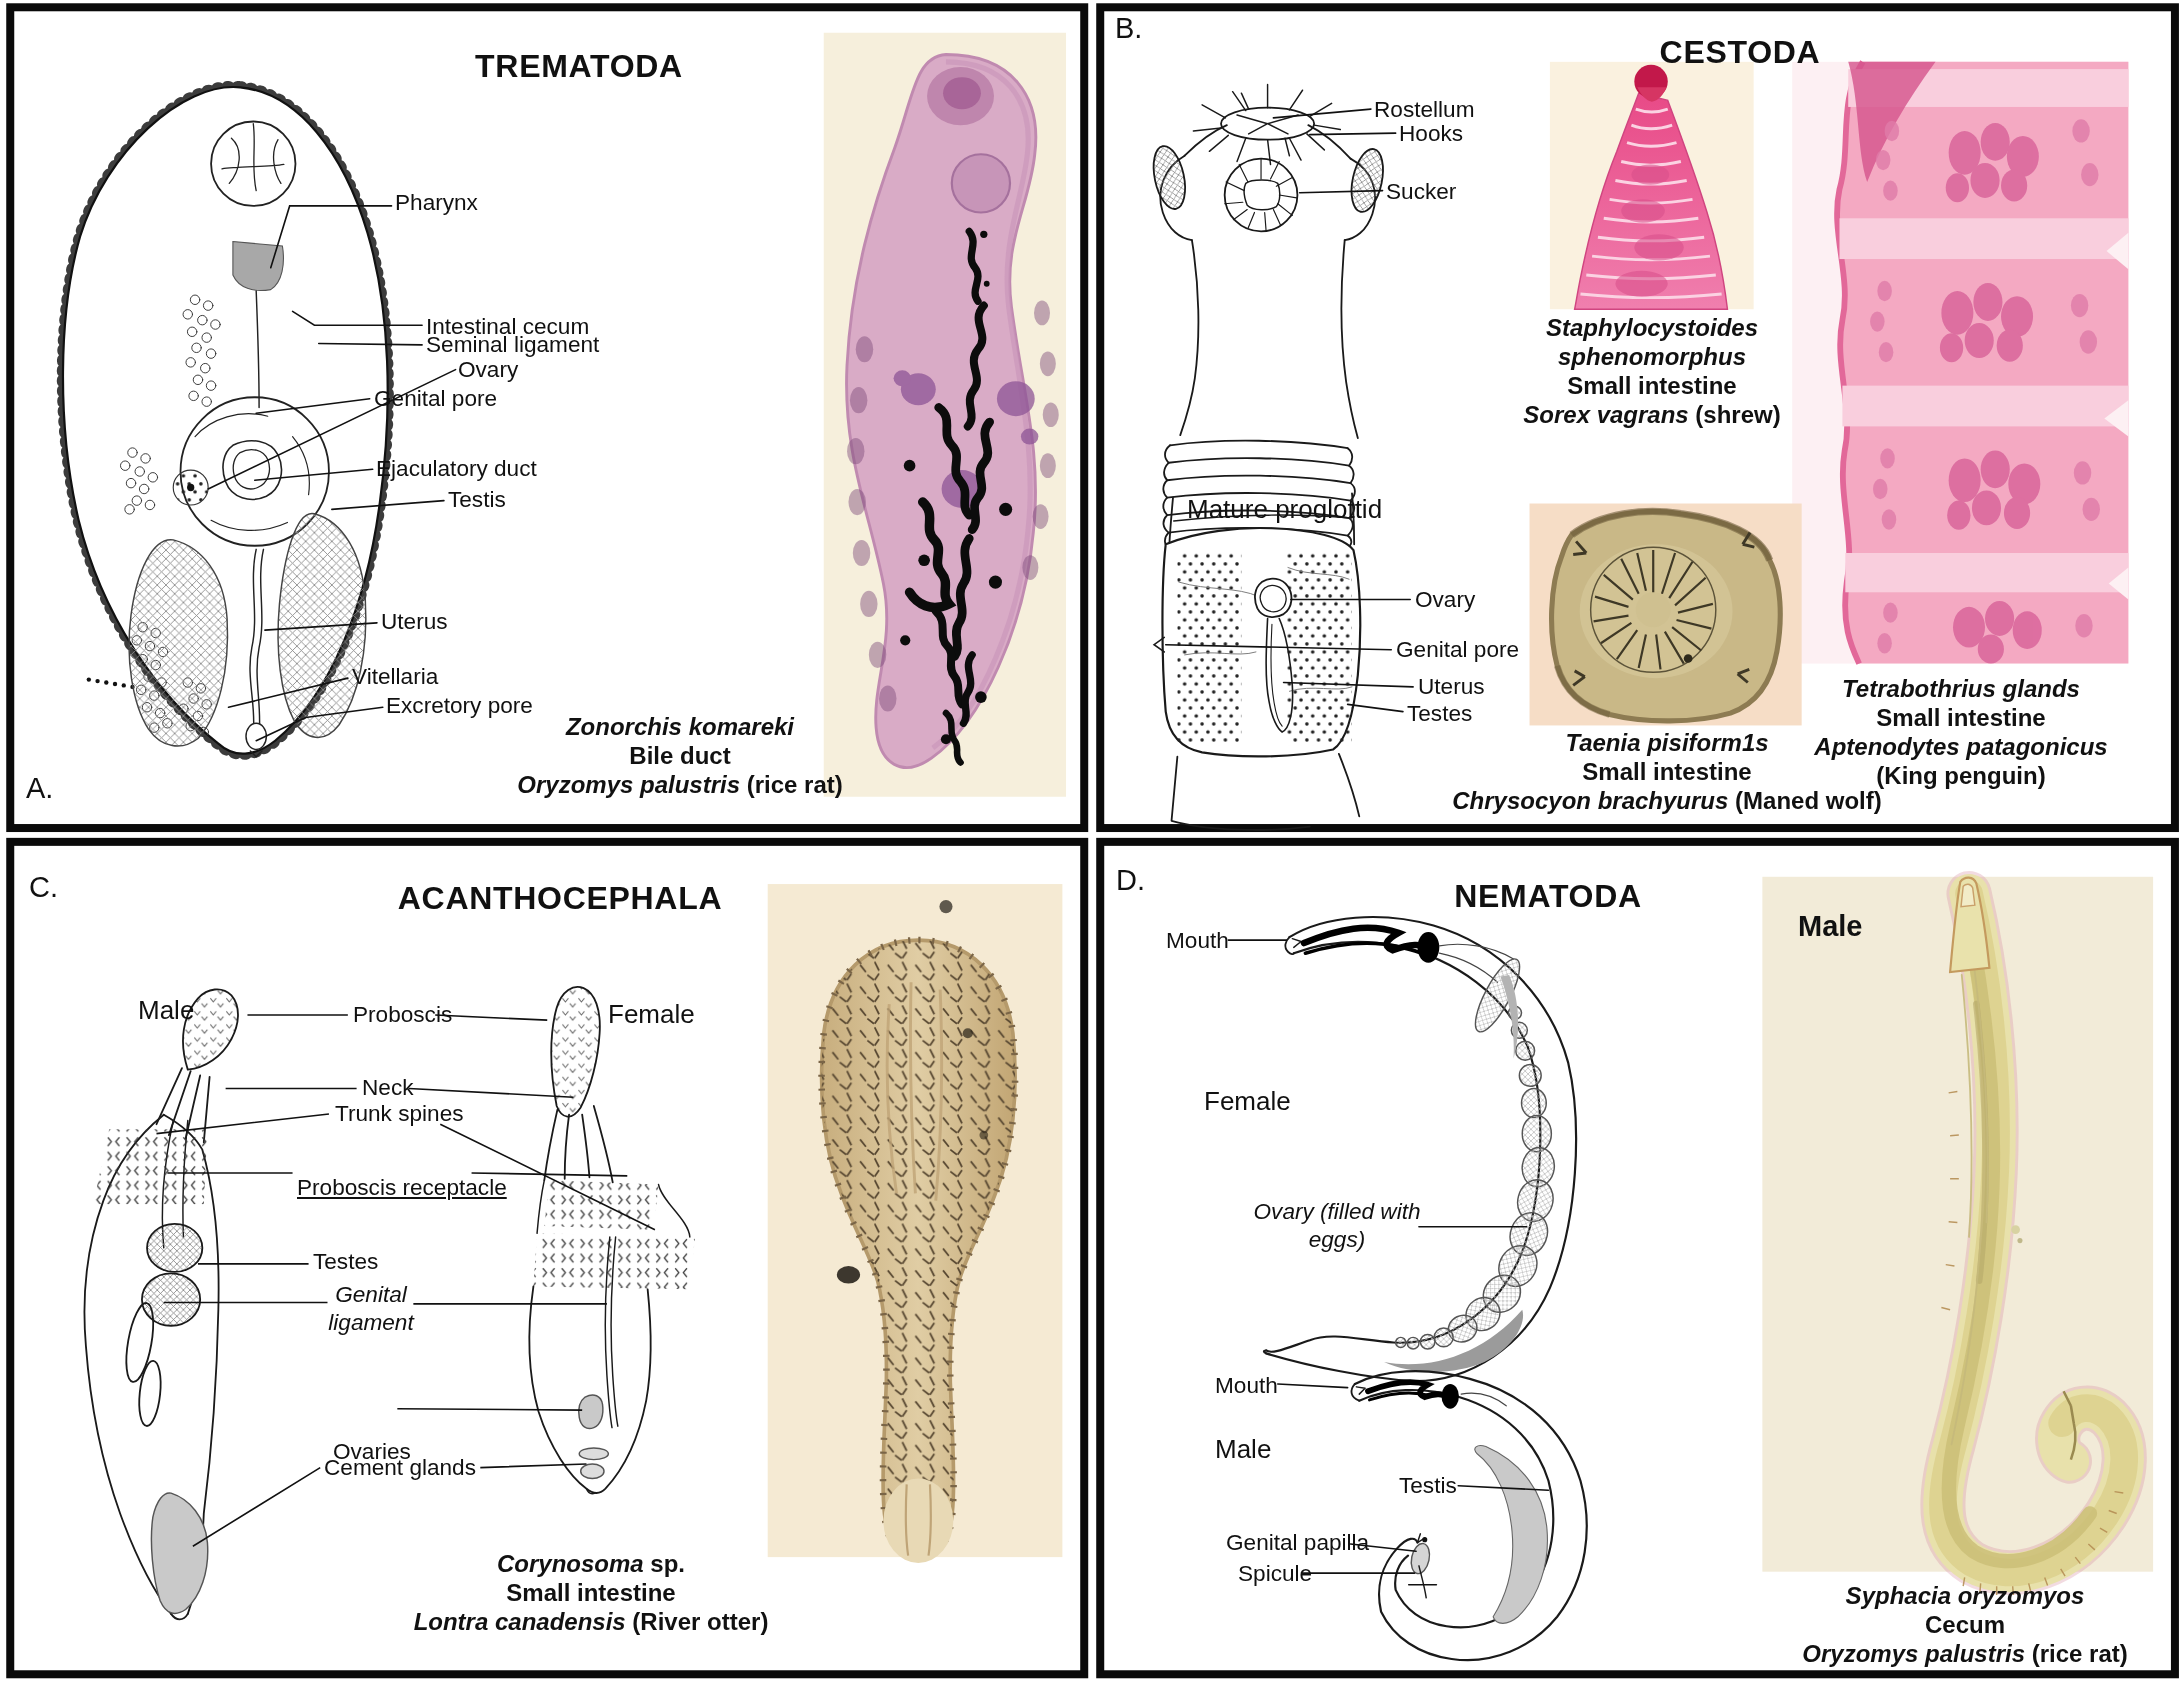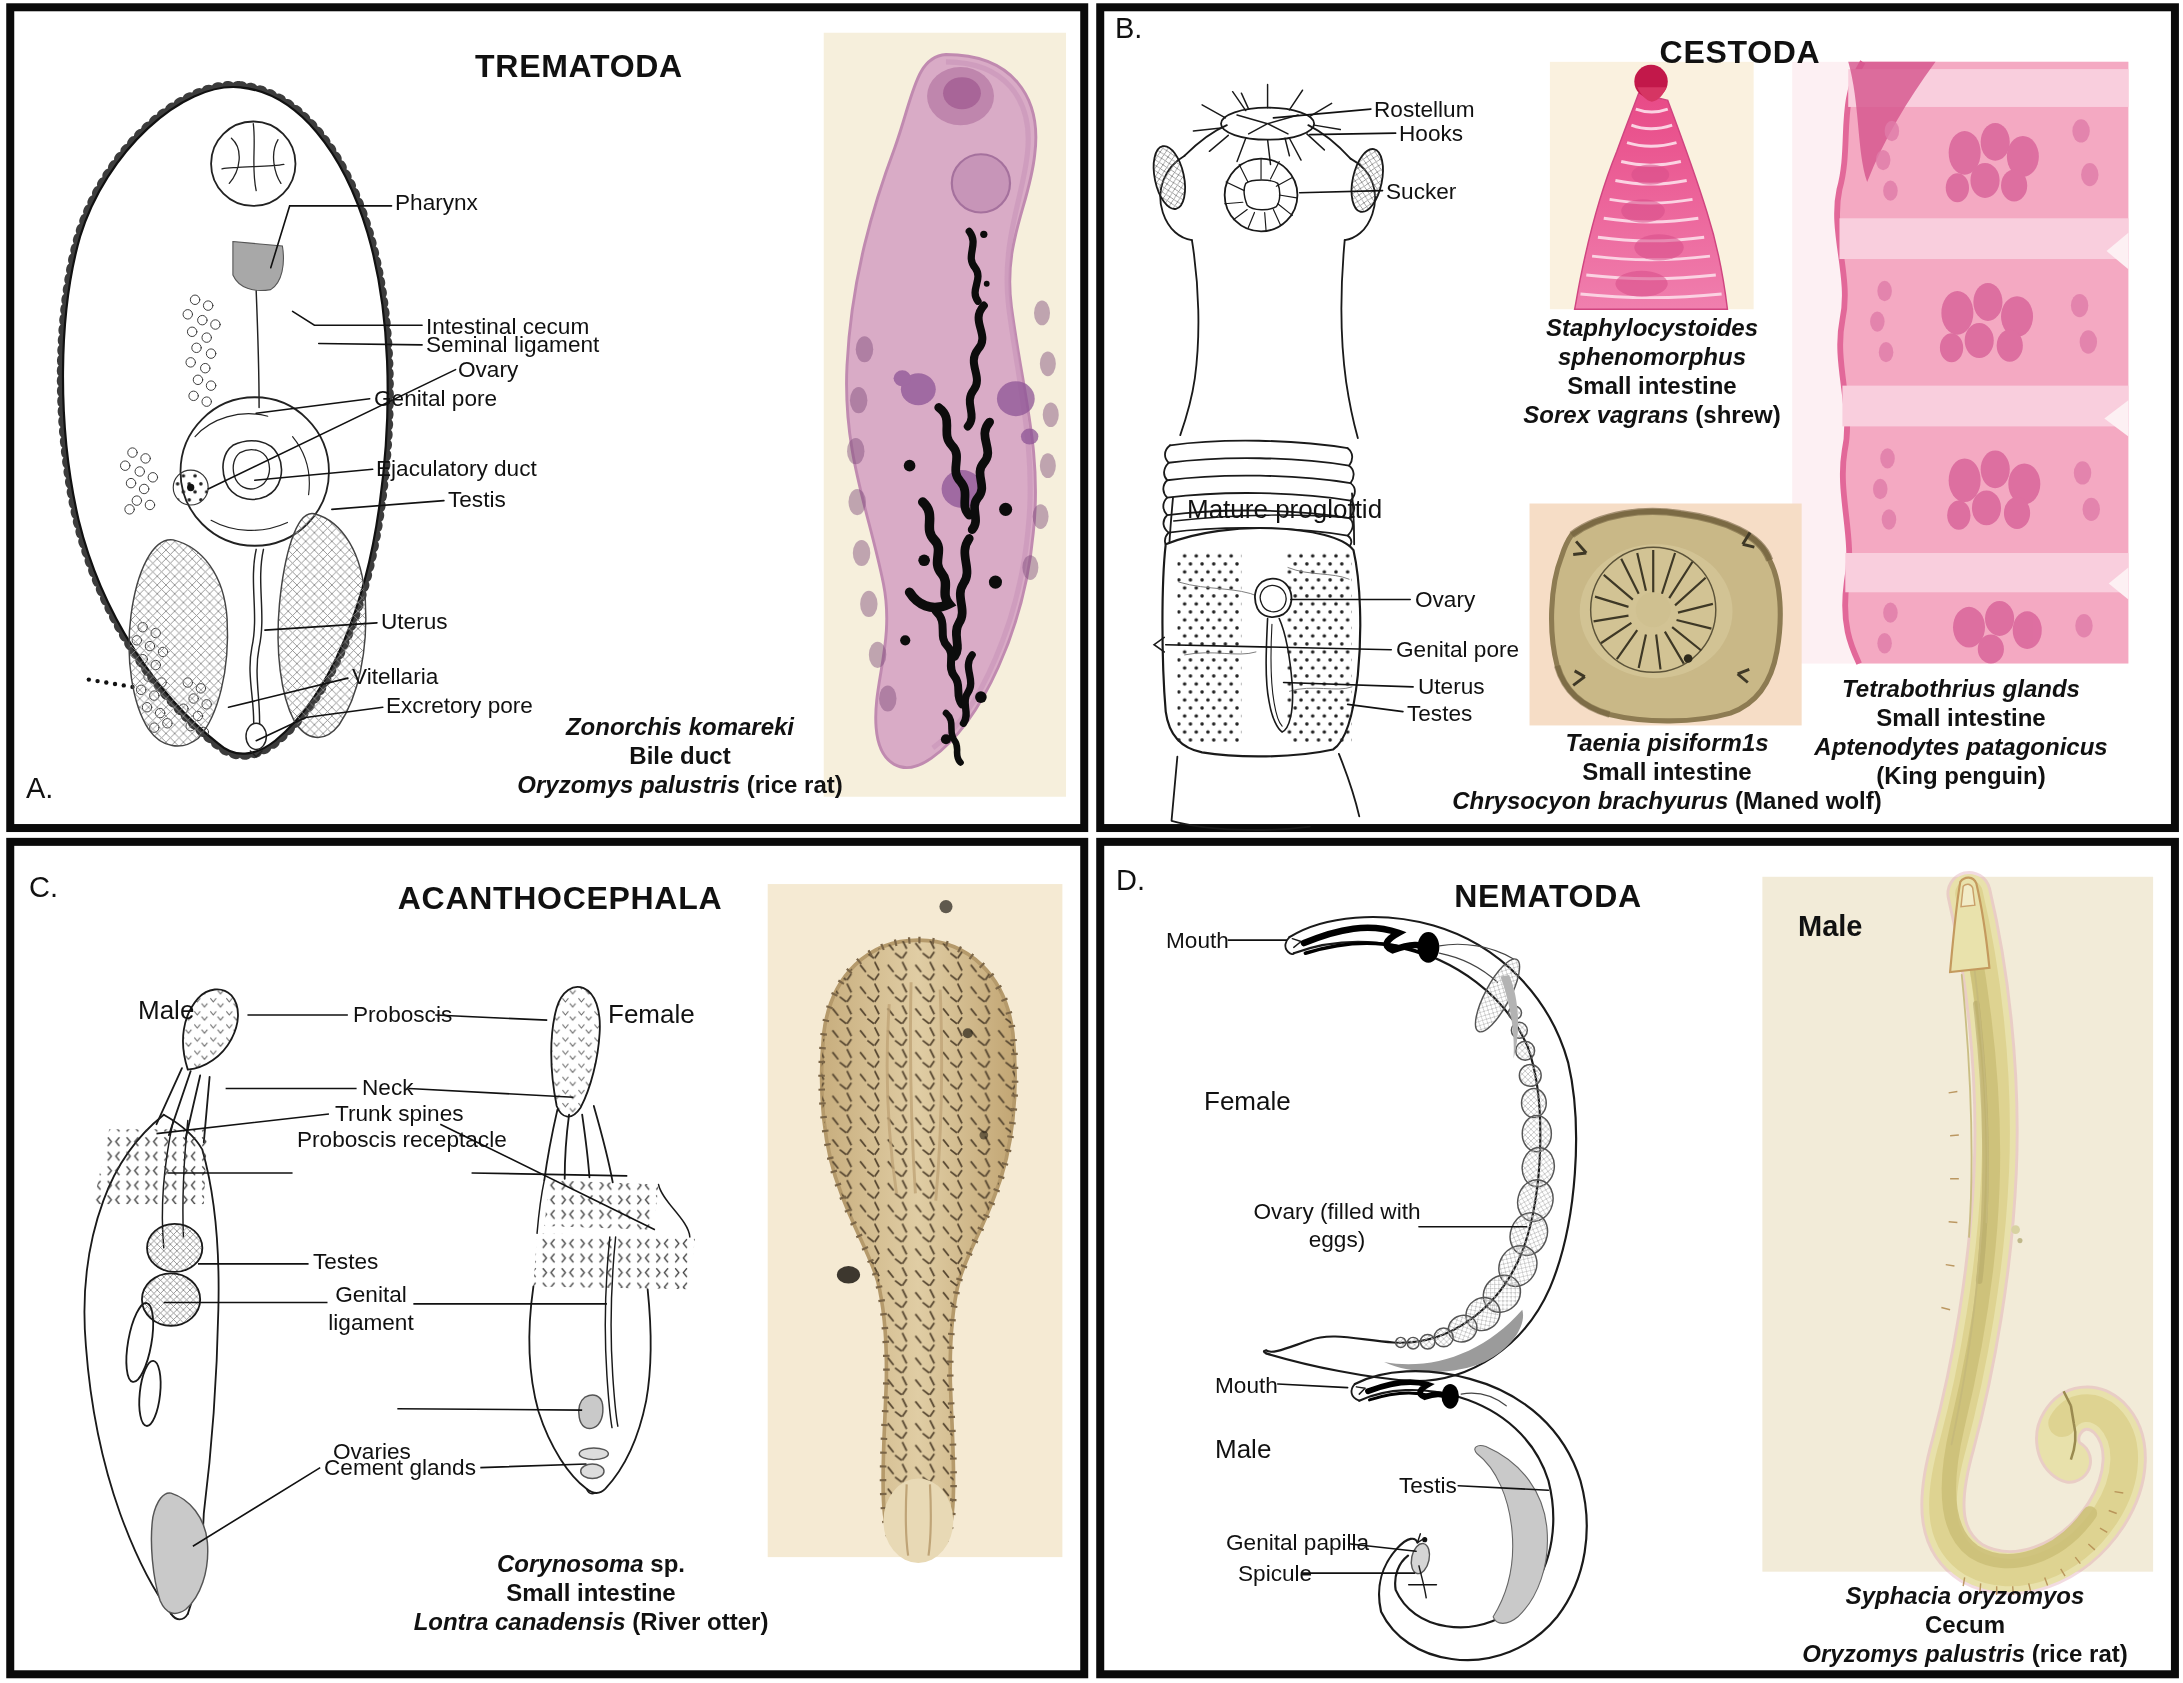--- a/index.html
+++ b/index.html
@@ -7,21 +7,21 @@
           font-family:"Liberation Sans",sans-serif;color:#111;}
   #art{position:absolute;left:0;top:0;}
   .txt{position:absolute;white-space:nowrap;line-height:1.1;}
   .lbl{font-size:22.6px;}
   .big{font-size:26px;}
   .letter{font-size:29px;}
   .title{font-size:32px;font-weight:bold;letter-spacing:0.7px;transform:translateX(-50%);}
   .cap{position:absolute;transform:translateX(-50%);text-align:center;font-size:24px;
        font-weight:bold;line-height:29px;white-space:nowrap;}
   .cap .it{font-style:italic;}
-  .ctr{transform:translateX(-50%);text-align:center;white-space:normal;line-height:28px;}
+  .ctr{transform:translateX(-50%);text-align:center;white-space:normal;line-height:28px;font-style:italic;}
   .photolbl{font-size:29px;font-weight:bold;}
 </style>
 </head>
 <body>
 
 <div id="canvas">
 
 <svg id="art" width="2183" height="1683" viewBox="0 0 3000 2313">
   <defs>
     <pattern id="xhatch" width="12" height="12" patternUnits="userSpaceOnUse">
@@ -568,21 +568,21 @@
   <div>(King penguin)</div>
 </div>
 
 <div class="txt letter" style="left:29px;top:872px;">C.</div>
 <div class="txt title" style="left:560px;top:881px;">ACANTHOCEPHALA</div>
 <div class="txt big" style="left:138px;top:996px;">Male</div>
 <div class="txt big" style="left:608px;top:1000px;">Female</div>
 <div class="txt lbl" style="left:353px;top:1003px;">Proboscis</div>
 <div class="txt lbl" style="left:362px;top:1076px;">Neck</div>
 <div class="txt lbl" style="left:335px;top:1102px;">Trunk spines</div>
-<div class="txt lbl" style="left:297px;top:1128px;">Proboscis receptacle</div>
+<div class="txt lbl" style="left:297px;top:1176px;text-decoration:underline;">Proboscis receptacle</div>
 <div class="txt lbl" style="left:313px;top:1250px;">Testes</div>
 <div class="txt lbl ctr" style="left:371px;top:1281px;">
   <div>Genital</div>
       <div>ligament</div>
 </div>
 <div class="txt lbl" style="left:333px;top:1440px;text-align:right;">Ovaries</div>
 <div class="txt lbl" style="left:324px;top:1456px;">Cement glands</div>
 <div class="cap" style="left:591px;top:1549px;">
   <div><span class="it">Corynosoma</span><span> sp.</span></div>
   <div>Small intestine</div>

